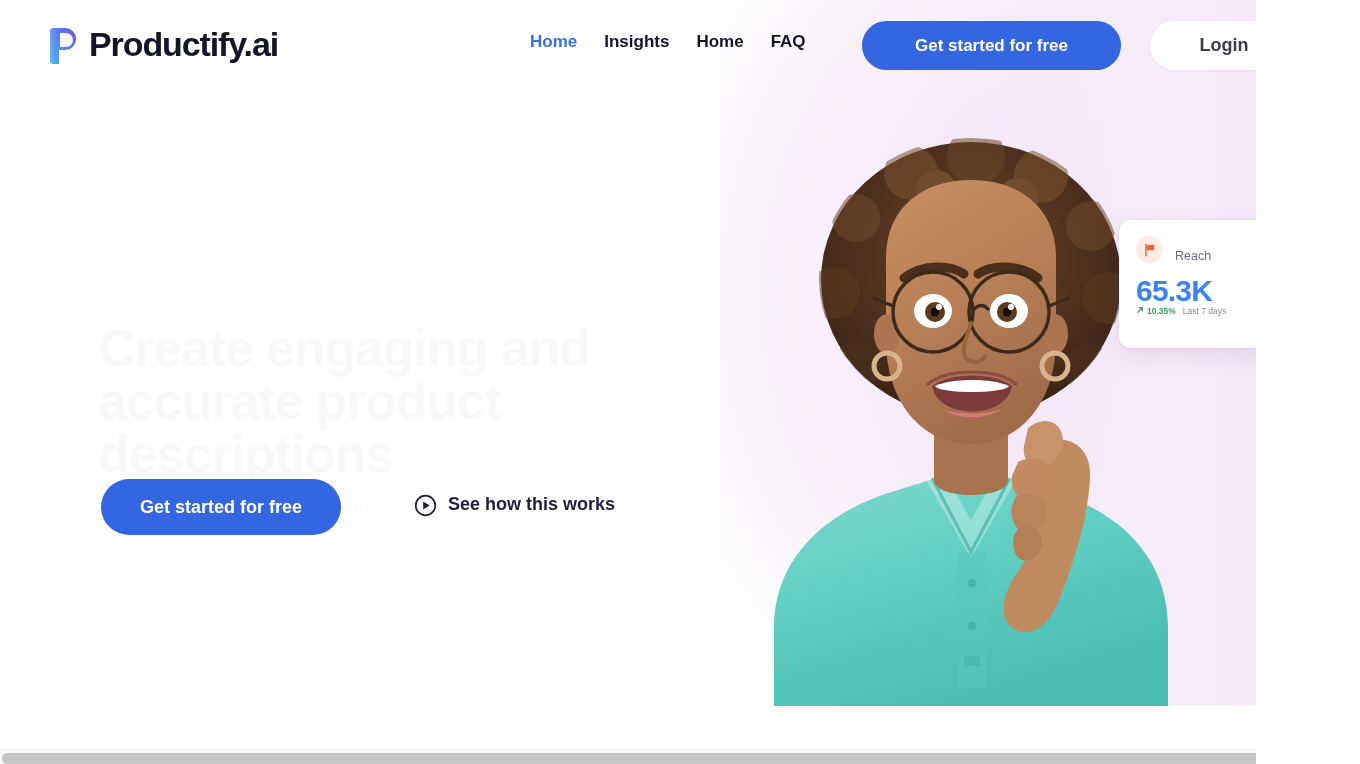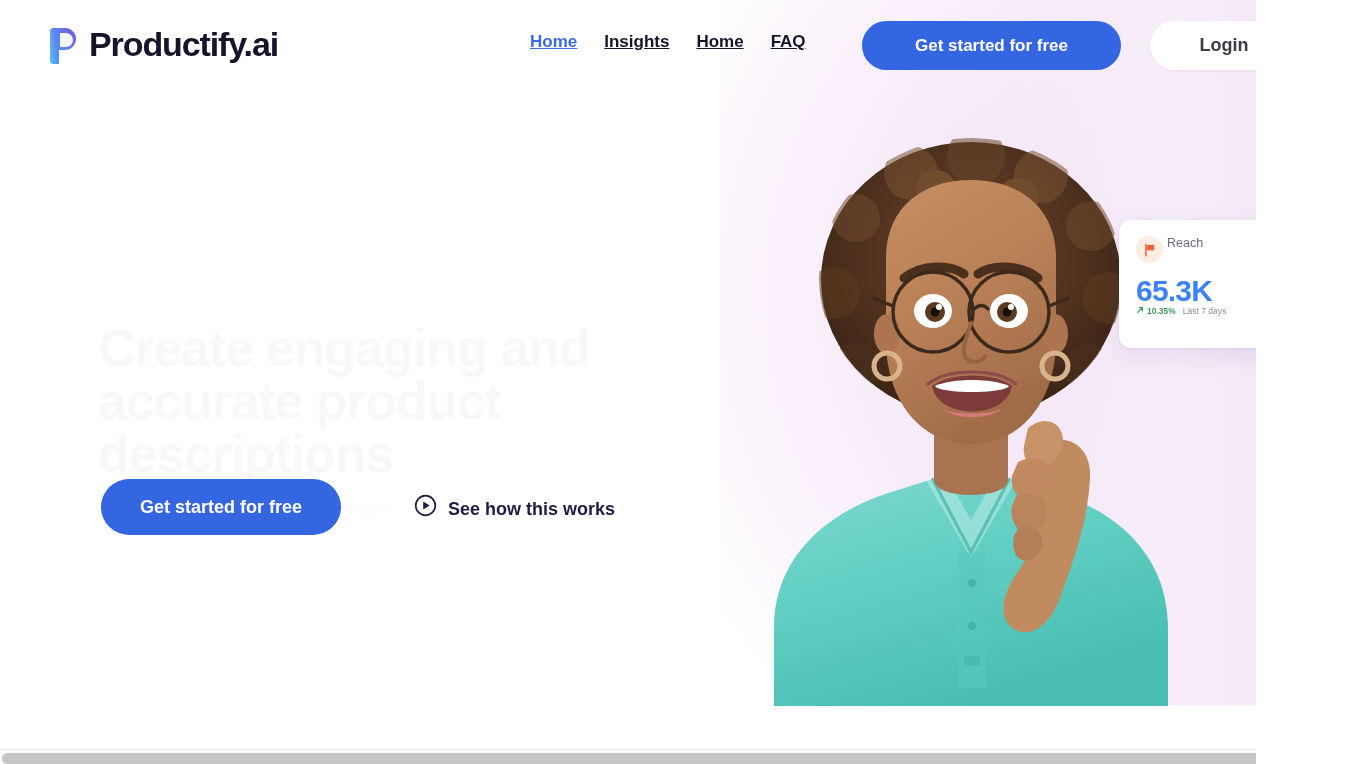--- a/index.html
+++ b/index.html
@@ -85,21 +85,20 @@
     display: flex;
     align-items: center;
     gap: 27px;
   }
   .nav-item {
     font-size: 17px;
     font-weight: 700;
     color: #14142b;
     white-space: nowrap;
     cursor: pointer;
-    text-decoration: underline;
   }
   .nav-item.active { color: #3b6ce0; }
 
   .btn-primary-nav {
     position: absolute;
     left: 862px; top: 21px;
     width: 259px;
     height: 49px;
     border: none;
     border-radius: 26px;
@@ -167,21 +166,21 @@
     background: #3366e0;
     color: #ffffff;
     font-family: "Liberation Sans", sans-serif;
     font-size: 18px;
     font-weight: 700;
     cursor: pointer;
     white-space: nowrap;
   }
   .video-link {
     display: flex;
-    align-items: flex-end;
+    align-items: flex-start;
     gap: 11px;
     cursor: pointer;
     background: none;
     border: none;
     padding: 0;
   }
   .video-link-label {
     font-family: "Liberation Sans", sans-serif;
     font-size: 18px;
     font-weight: 700;
@@ -207,22 +206,22 @@
     width: 172px;
     height: 128px;
     background: #ffffff;
     border-radius: 12px;
     box-shadow: 0 8px 26px rgba(76,40,104,0.10), 0 1px 3px rgba(76,40,104,0.06);
     padding: 16px 17px;
     z-index: 20;
   }
   .stat-head {
     display: flex;
-    align-items: flex-start;
-    gap: 4px;
+    align-items: flex-end;
+    gap: 12px;
   }
   .stat-icon-circle {
     width: 27px; height: 27px;
     border-radius: 50%;
     background: #fdece2;
     display: flex;
     align-items: center;
     justify-content: center;
     flex: 0 0 auto;
   }

